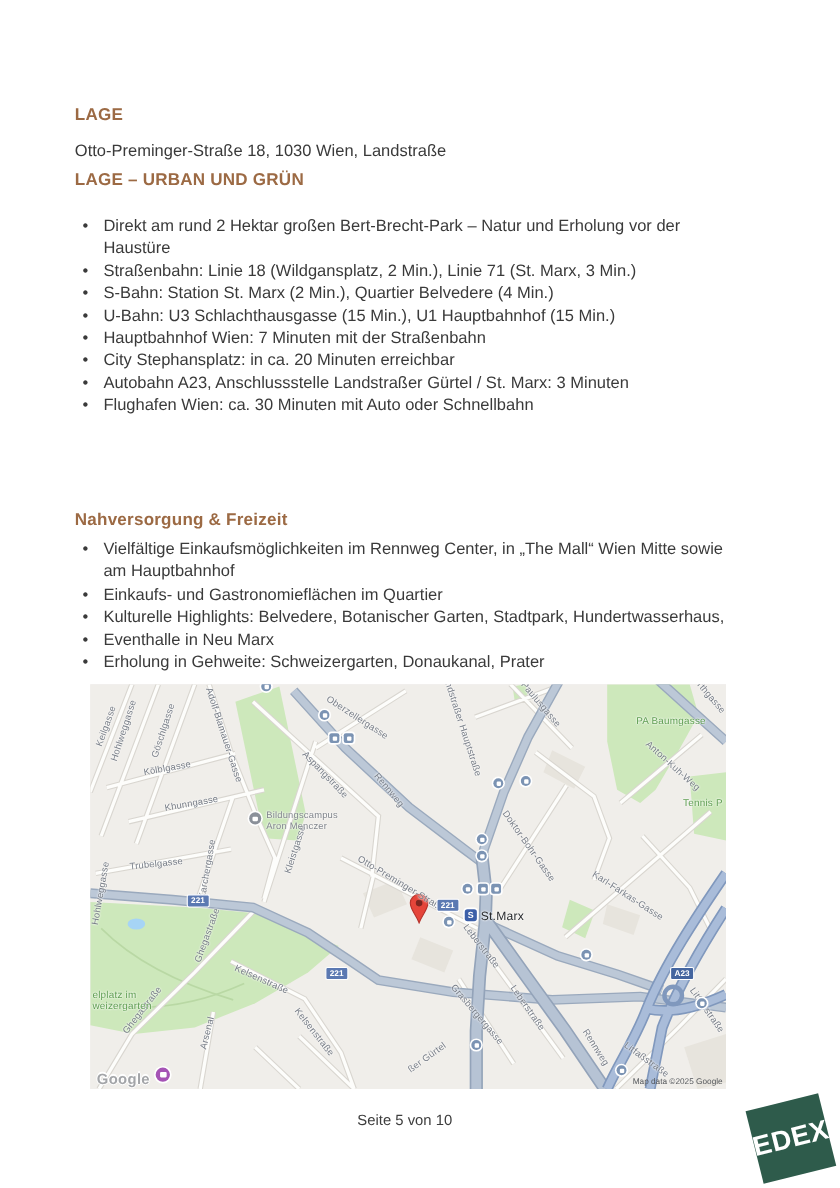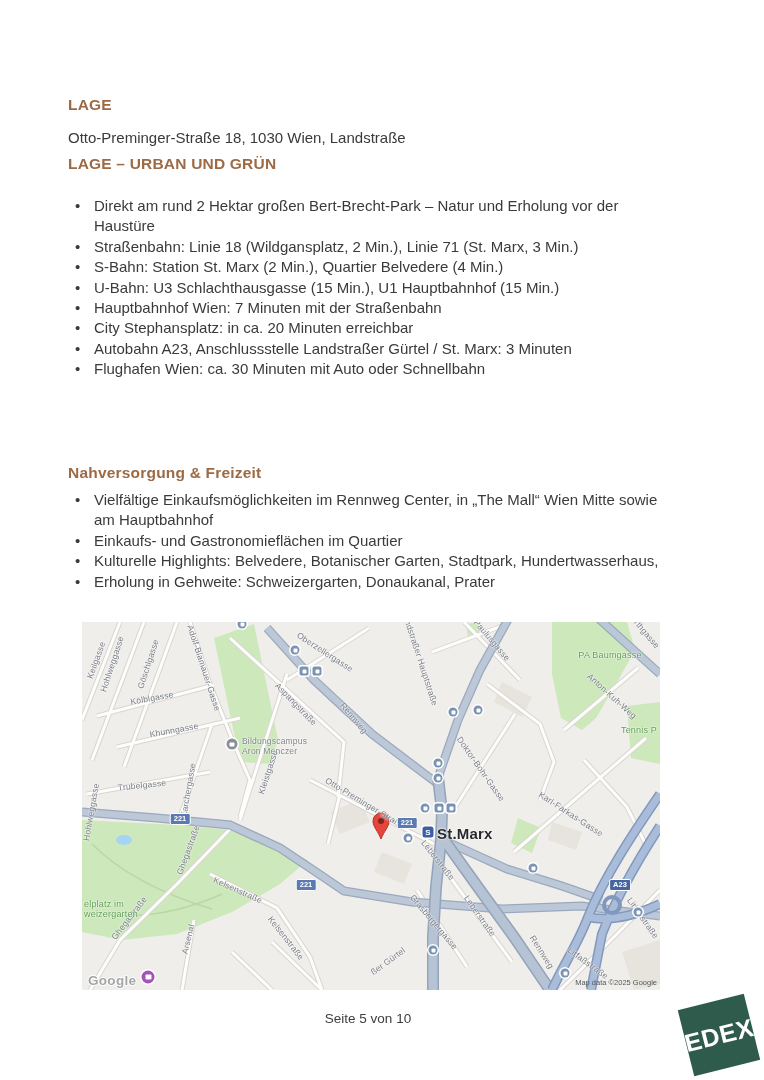--- a/index.html
+++ b/index.html
@@ -12,21 +12,21 @@
   ul.bullets li{position:relative;padding-left:26px;}
   ul.bullets li::before{content:"\2022";position:absolute;left:7px;top:0;font-size:15px;}
   
   .map{left:82px;top:622px;width:578px;height:368px;overflow:hidden;background:#f0eeea;}
   .map svg{position:absolute;left:0;top:0;}
   #map-overlay{position:absolute;left:0;top:0;width:578px;height:368px;}
   .ml{position:absolute;font-size:8.5px;color:#777d87;white-space:pre;letter-spacing:.2px;
       text-shadow:0 0 2px #fff,0 0 2px #fff;transform-origin:center;}
   .ml.green{color:#5f9e52;font-size:9px;}
   .ml.poi{color:#80858c;font-size:8.5px;line-height:10px;}
-  .ml.poi-dark{color:#27292c;font-weight:bold;font-size:15px;}
+  .ml.poi-dark{color:#27292c;font-weight:normal;font-size:11px;}
   .shield{position:absolute;transform:translate(-50%,-50%);background:#5b79b2;color:#fff;
       font-size:7.5px;font-weight:bold;padding:0px 3px 1px 3px;border-radius:2px;border:1px solid #fff;line-height:9px;}
   .shield.a23{background:#44659f;}
   .ic{position:absolute;transform:translate(-50%,-50%);}
   .ic-stop{width:9px;height:9px;border-radius:50%;background:#7b93b3;box-shadow:0 0 0 1.5px #fff;}
   .ic-stop::after{content:"";position:absolute;left:2.5px;top:2.5px;width:4px;height:4px;background:#fff;border-radius:1px;}
   .ic-stopsq{width:9px;height:9px;border-radius:2px;background:#7b93b3;box-shadow:0 0 0 1.5px #fff;}
   .ic-stopsq::after{content:"";position:absolute;left:2.5px;top:2.5px;width:4px;height:4px;background:#fff;border-radius:1px;}
   .ic-sbahn{width:11px;height:11px;border-radius:2.5px;background:#3c5fa8;box-shadow:0 0 0 1.5px #fff;
       color:#fff;font-size:8px;font-weight:bold;text-align:center;line-height:11px;}
@@ -63,20 +63,21 @@
       <li>Autobahn A23, Anschlussstelle Landstraßer Gürtel / St. Marx: 3 Minuten</li>
       <li>Flughafen Wien: ca. 30 Minuten mit Auto oder Schnellbahn</li>
     </ul>
 
   <div class="abs heading" style="top:464px">Nahversorgung &amp; Freizeit</div>
 
   <ul class="abs bullets" style="top:490px">
       <li>Vielfältige Einkaufsmöglichkeiten im Rennweg Center, in „The Mall“ Wien Mitte sowie am Hauptbahnhof</li>
       <li>Einkaufs- und Gastronomieflächen im Quartier</li>
       <li>Kulturelle Highlights: Belvedere, Botanischer Garten, Stadtpark, Hundertwasserhaus,</li>
+      <li>Eventhalle in Neu Marx</li>
       <li>Erholung in Gehweite: Schweizergarten, Donaukanal, Prater</li>
     </ul>
 
   <div class="abs map">
     <svg width="578" height="368" viewBox="0 0 578 368">
       <rect width="578" height="368" fill="#f0eeea"></rect>
 
       <g fill="#e7e4dd">
         <polygon points="248,190 278,178 288,200 258,212"></polygon>
         <polygon points="300,230 330,242 322,262 292,250"></polygon>

